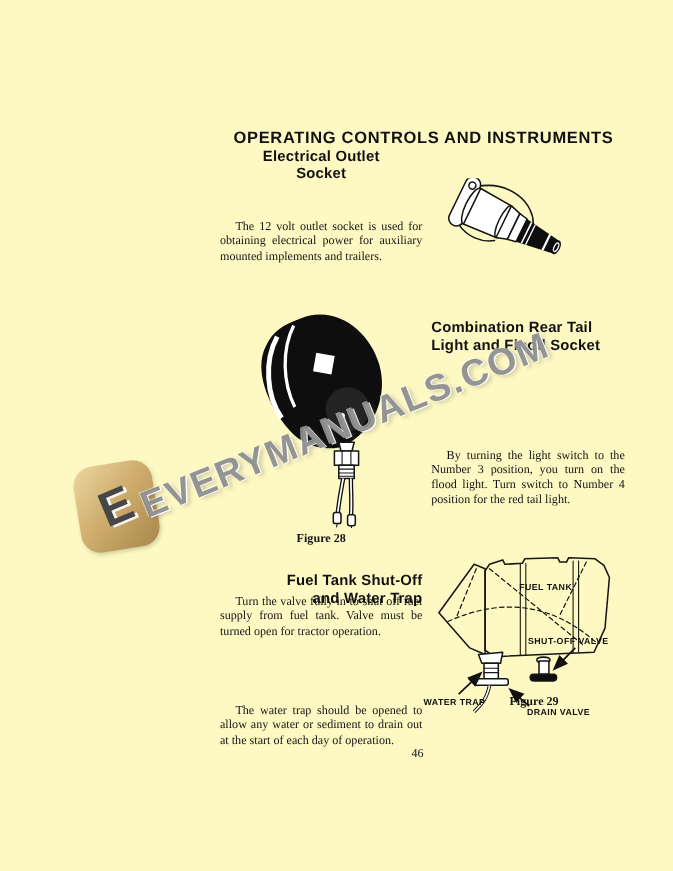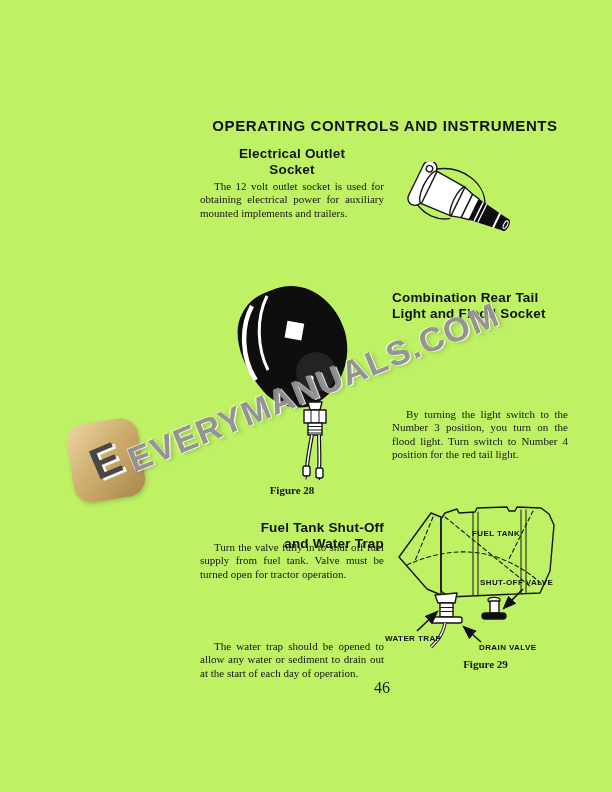--- a/index.html
+++ b/index.html
@@ -1,18 +1,18 @@
 <!DOCTYPE html>
 <html><head>
 <meta charset="utf-8">
 <style>
   * { margin:0; padding:0; box-sizing:border-box; }
   body { background:#ffffff; }
   .page {
-    position:relative; width:612px; height:792px; background:#bef264;
+    position:relative; width:612px; height:792px; background:#fef9c3;
     overflow:hidden; font-family:"Liberation Serif", serif; color:#1a1a1a;
   }
   .abs { position:absolute; }
   .page-title {
     left:205px; top:117px; width:360px; text-align:center;
     font-family:"Liberation Sans", sans-serif; font-weight:bold;
     font-size:15px; letter-spacing:0.6px; color:#111;
   }
   .sec-heading {
     font-family:"Liberation Sans", sans-serif; font-weight:bold;
@@ -20,21 +20,21 @@
   }
   .center { text-align:center; }
   .body-text {
     font-size:11px; line-height:13.4px; text-align:justify;
     text-indent:14px; color:#141414;
   }
   .fig-caption {
     font-family:"Liberation Serif", serif; font-weight:bold;
     font-size:11px; text-align:center; color:#141414;
   }
-  .page-number { font-size:16px; color:#141414;font-family:Liberation Serif, serif; }
+  .page-number { font-size:11px; color:#141414;font-family:Liberation Serif, serif; }
   svg .ln { fill:none; stroke:#161616; stroke-width:1.4; stroke-linejoin:round; stroke-linecap:round; }
   svg .thin { stroke-width:1; }
   svg .dash { stroke-dasharray:4 3; stroke-width:1.1; }
   svg .wht { fill:#ffffff; }
   svg .blk { fill:#0e0e0e; }
   svg .lbl {
     font-family:"Liberation Sans", sans-serif; font-weight:bold;
     font-size:8px; letter-spacing:0.4px; fill:#111;
   }
   
@@ -60,26 +60,26 @@
                 3px 3px 4px rgba(70,70,70,0.25);
   }
 </style>
 </head>
 <body>
 
 <div class="page">
 
   <div class="abs page-title">OPERATING CONTROLS AND INSTRUMENTS</div>
 
-  <div class="abs sec-heading center" style="left:200px; top:146px; width:184px;">
+  <div class="abs sec-heading center" style="left:200px; top:134px; width:184px;">
     <div>Electrical Outlet</div>
     <div>Socket</div>
   </div>
 
-  <div class="abs body-text" style="left:200px; top:180px; width:184px;">The 12 volt outlet socket is used for obtaining electrical power for auxiliary mounted implements and trailers.</div>
+  <div class="abs body-text" style="left:200px; top:200px; width:184px;">The 12 volt outlet socket is used for obtaining electrical power for auxiliary mounted implements and trailers.</div>
 
   <svg class="abs" style="left:394px; top:162px;" width="150" height="94" viewBox="0 0 150 94">
     <g transform="translate(28,22) rotate(26)">
       <path class="ln" d="M 4,-18 C 28,-36 58,-28 66,-8" stroke-width="2.4"></path>
       <path class="ln" d="M 4,20 C 16,27 30,26 40,19" stroke-width="1.6"></path>
       <rect class="ln wht" x="-7" y="-25" width="14" height="48" rx="7"></rect>
       <circle class="ln wht" cx="0" cy="-17" r="3.2" stroke-width="1.2"></circle>
       <ellipse class="ln wht" cx="8" cy="0" rx="6" ry="18"></ellipse>
       <path class="ln wht" d="M 8,-18 L 40,-16 L 40,16 L 8,18 Z"></path>
       <ellipse class="ln wht" cx="40" cy="0" rx="4.5" ry="16"></ellipse>
@@ -165,21 +165,21 @@
     <line x1="34" y1="128" x2="54" y2="109" stroke="#111" stroke-width="1.6" marker-end="url(#arr29)"></line>
     <line x1="98" y1="139" x2="81" y2="124" stroke="#111" stroke-width="1.6" marker-end="url(#arr29)"></line>
     <line x1="140" y1="86" x2="121" y2="105" stroke="#111" stroke-width="1.6" marker-end="url(#arr29)"></line>
 
     <text class="lbl" x="89" y="33">FUEL TANK</text>
     <text class="lbl" x="97" y="82">SHUT-OFF VALVE</text>
     <text class="lbl" x="2" y="138">WATER TRAP</text>
     <text class="lbl" x="96" y="147">DRAIN VALVE</text>
   </svg>
 
-  <div class="abs fig-caption" style="left:398px; top:658px; width:175px;">Figure 29</div>
+  <div class="abs fig-caption" style="left:398px; top:632px; width:175px;">Figure 29</div>
 
   <div class="abs page-number" style="left:374px; top:679px;">46</div>
 
   <div class="watermark">
     <div class="wm-logo">
       <span class="wm-logo-letter">E</span>
     </div>
     <div class="wm-text">EVERYMANUALS.COM</div>
   </div>
 

